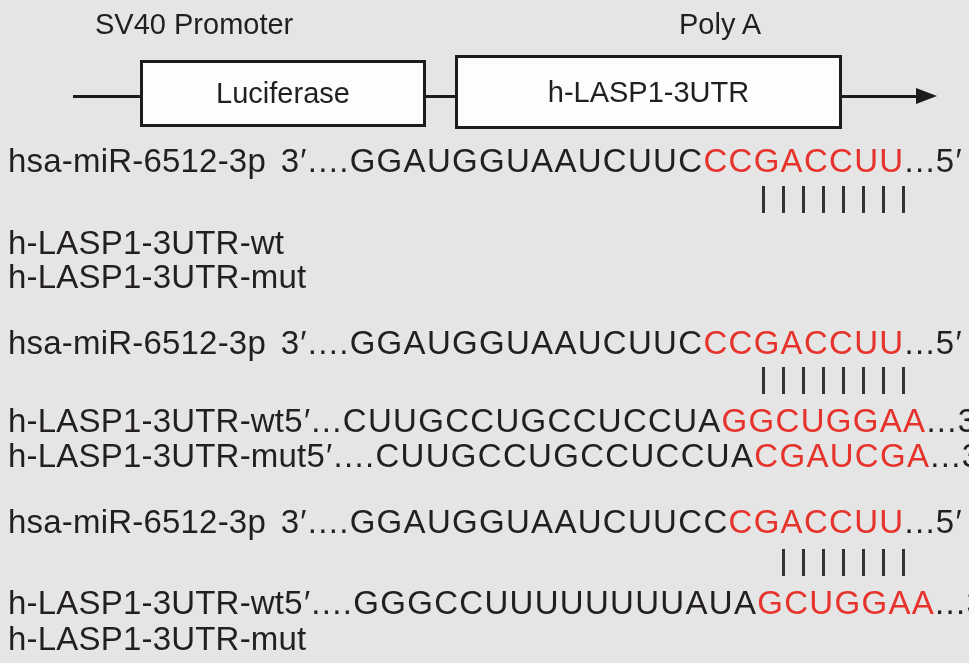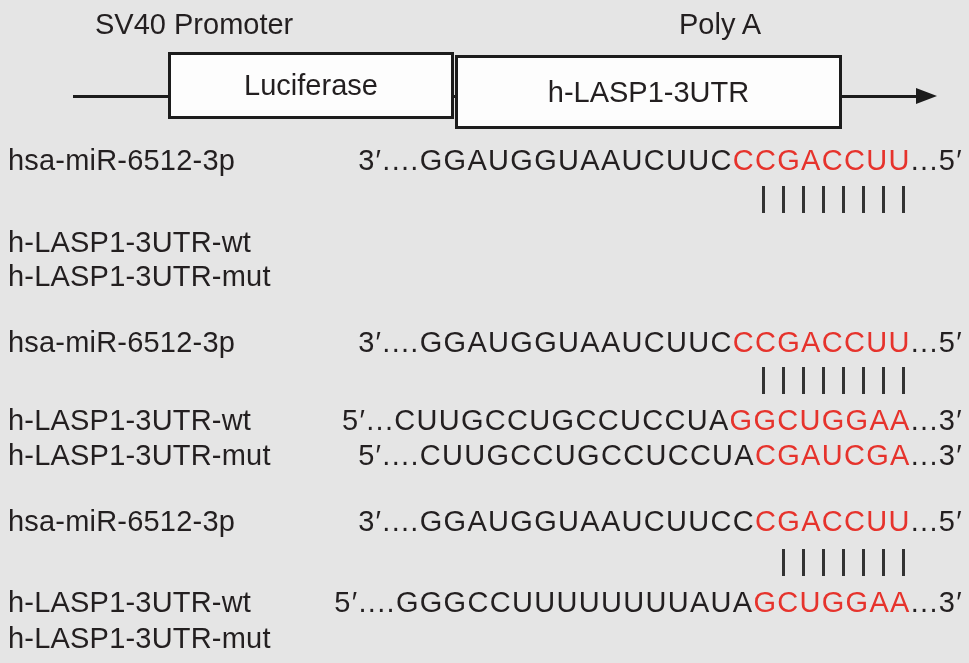--- a/index.html
+++ b/index.html
@@ -9,26 +9,26 @@
   }
   
   .construct-label{position:absolute;font-size:29px;line-height:32px;white-space:nowrap;}
   .promoter-label{left:95px;top:8px;}
   .polya-label{left:679px;top:8px;}
   .backbone{position:absolute;left:73px;top:95px;width:850px;height:3px;background:#1c1c1c;z-index:1;}
   .arrowhead{position:absolute;left:916px;top:88px;width:0;height:0;z-index:1;
     border-left:21px solid #1c1c1c;border-top:8px solid transparent;border-bottom:8px solid transparent;}
   .gene-box{position:absolute;z-index:2;background:#fdfdfd;border:3px solid #1c1c1c;
     display:flex;align-items:center;justify-content:center;font-size:29px;white-space:nowrap;}
-  .box-luciferase{left:140px;top:52px;width:280px;height:61px;margin-left:28px;}
+  .box-luciferase{left:140px;top:60px;width:280px;height:61px;}
   .box-utr{left:455px;top:55px;width:381px;height:68px;}
   
   .seqrow{
     position:absolute;left:8px;right:6px;display:flex;justify-content:space-between;
-    align-items:baseline;font-size:29px;line-height:33px;white-space:pre;
+    align-items:baseline;font-size:33px;line-height:33px;white-space:pre;
   }
   .rowlabel{letter-spacing:0.2px;}
   .seq{letter-spacing:1.3px;}
   .seed{color:var(--seed-red,#e6332c);}
   
   .bars{position:absolute;right:64px;display:flex;align-items:flex-end;height:27px;}
   .bar{width:3px;height:27px;background:#333;margin-left:17px;}
 </style>
 </head>
 <body>

